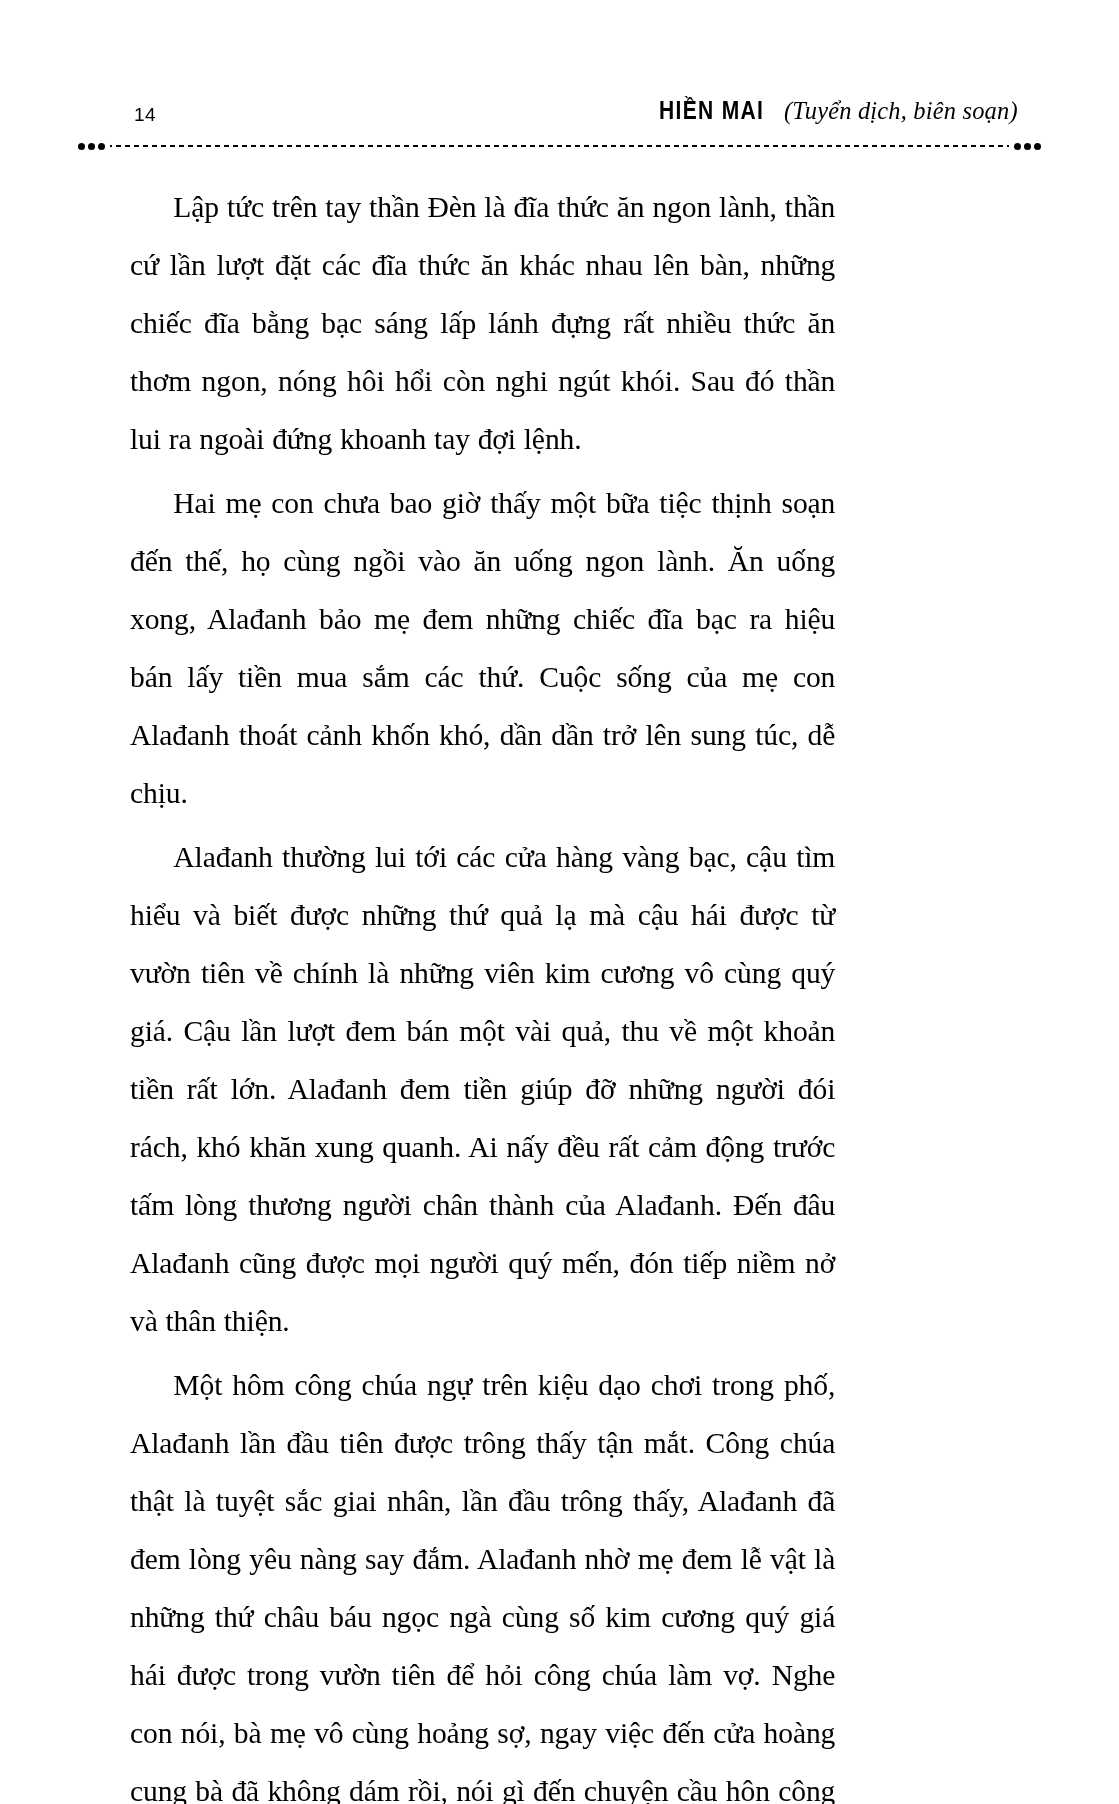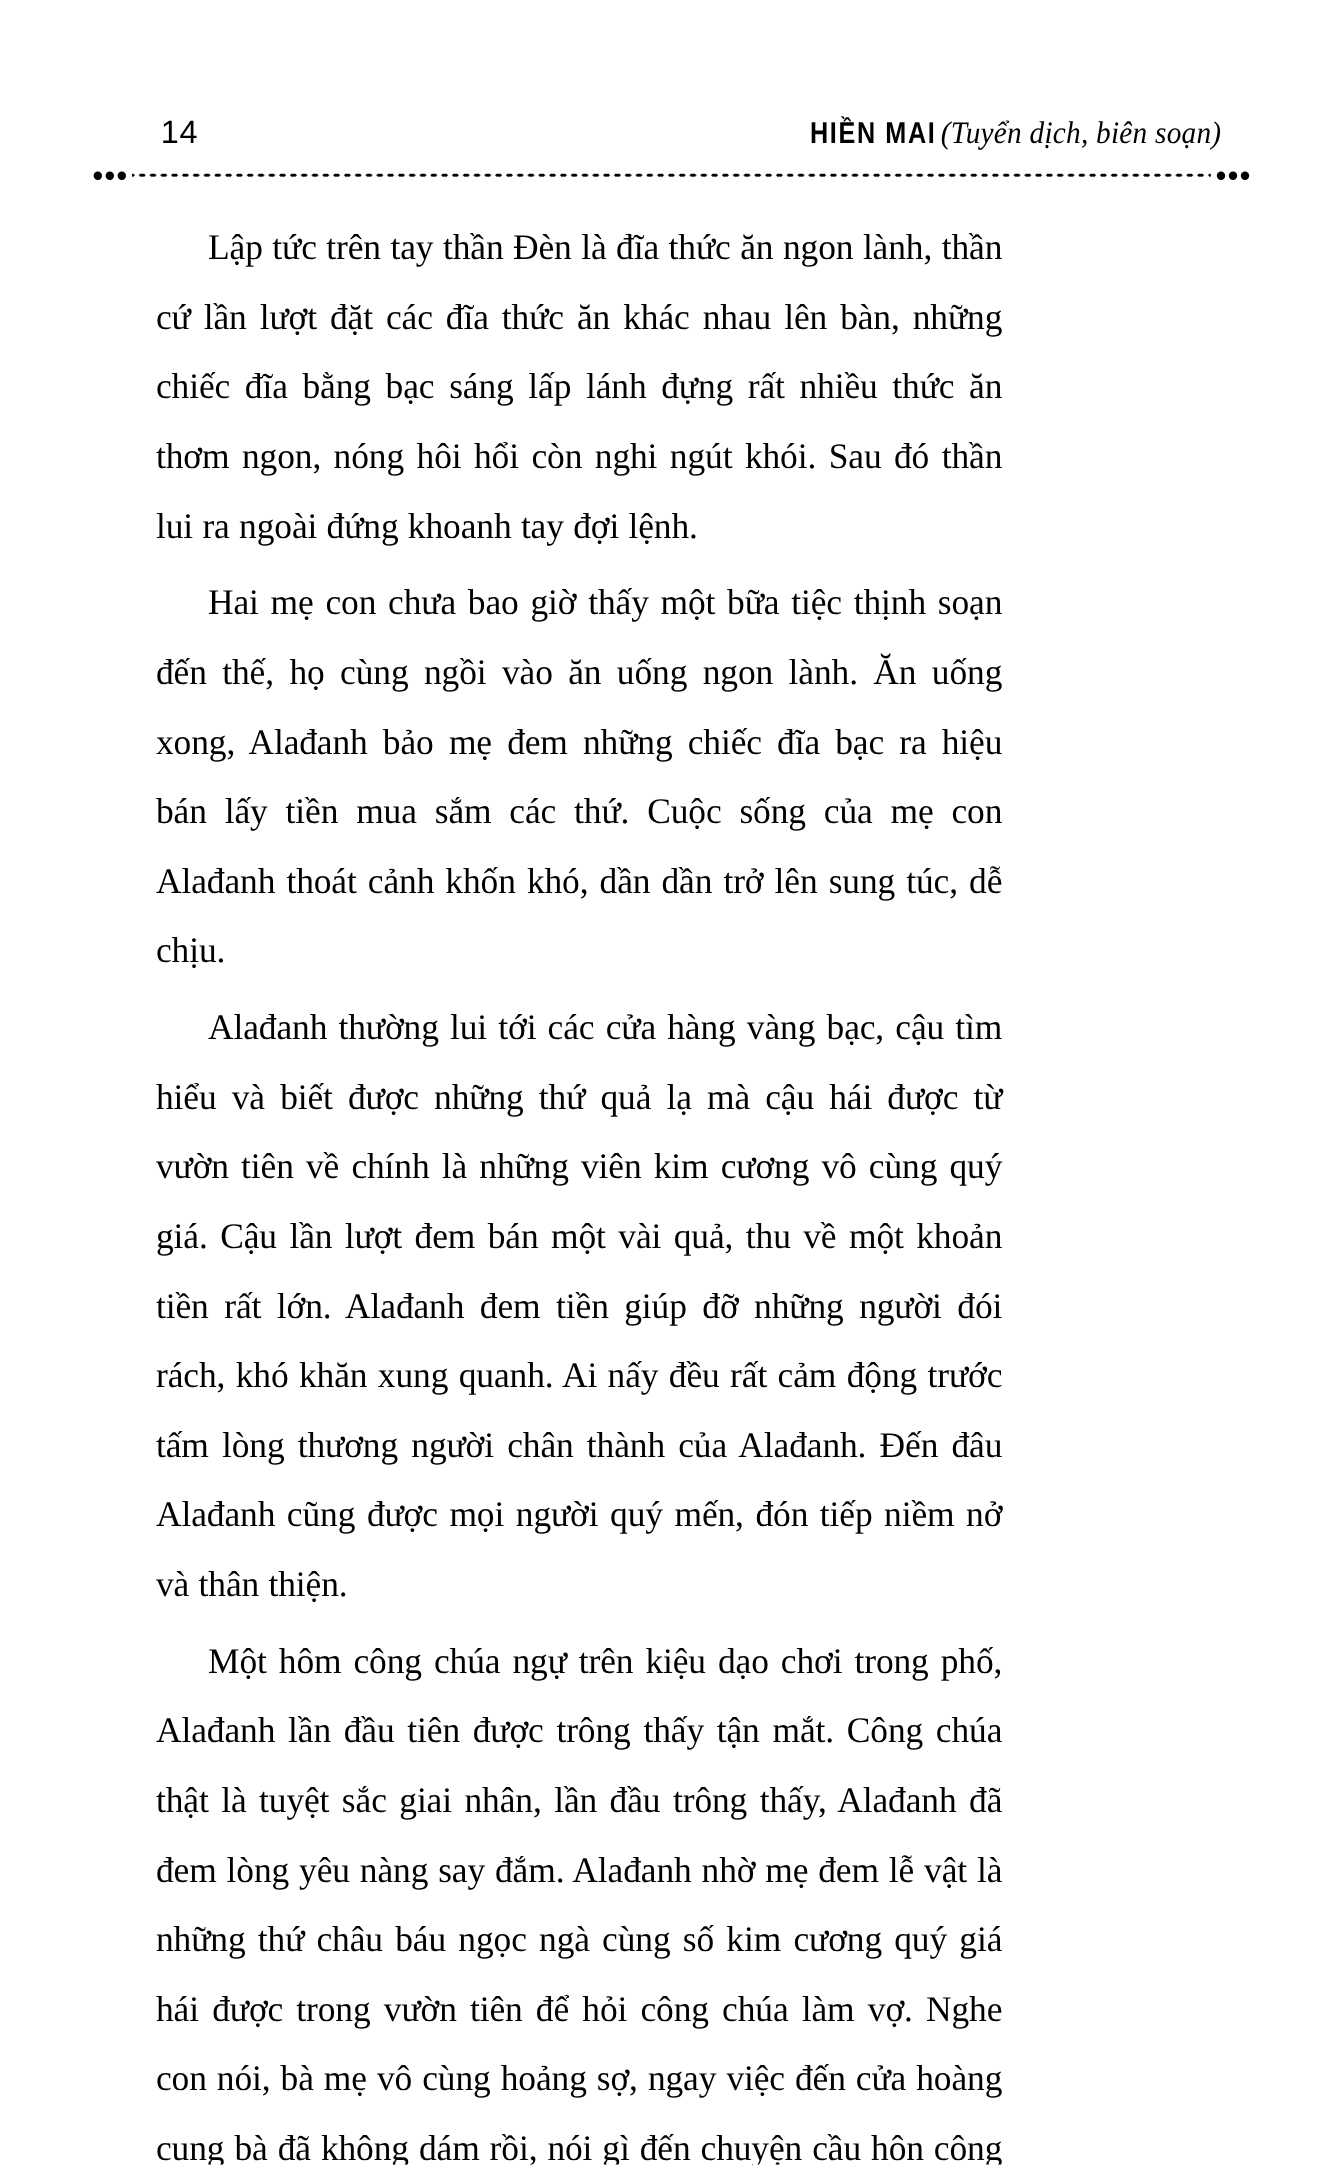--- a/index.html
+++ b/index.html
@@ -27,31 +27,31 @@
     left: 78px;
     right: 78px;
     top: 78px;
     height: 46px;
     display: flex;
     align-items: flex-end;
     justify-content: space-between;
   }
   .folio {
     font-family: "Liberation Sans", "DejaVu Sans", sans-serif;
-    font-size: 27px;
+    font-size: 19px;
     font-weight: 400;
     letter-spacing: 0.5px;
     line-height: 1;
     padding-left: 56px;
     color: #000;
   }
   .head-right {
     display: flex;
     align-items: baseline;
-    gap: 4px;
+    gap: 20px;
     padding-right: 8px;
     white-space: nowrap;
   }
   .head-author {
     font-family: "Liberation Sans", "DejaVu Sans", sans-serif;
     font-weight: 700;
     font-size: 25px;
     letter-spacing: 1.6px;
     transform: scaleX(0.84);
     transform-origin: right bottom;

